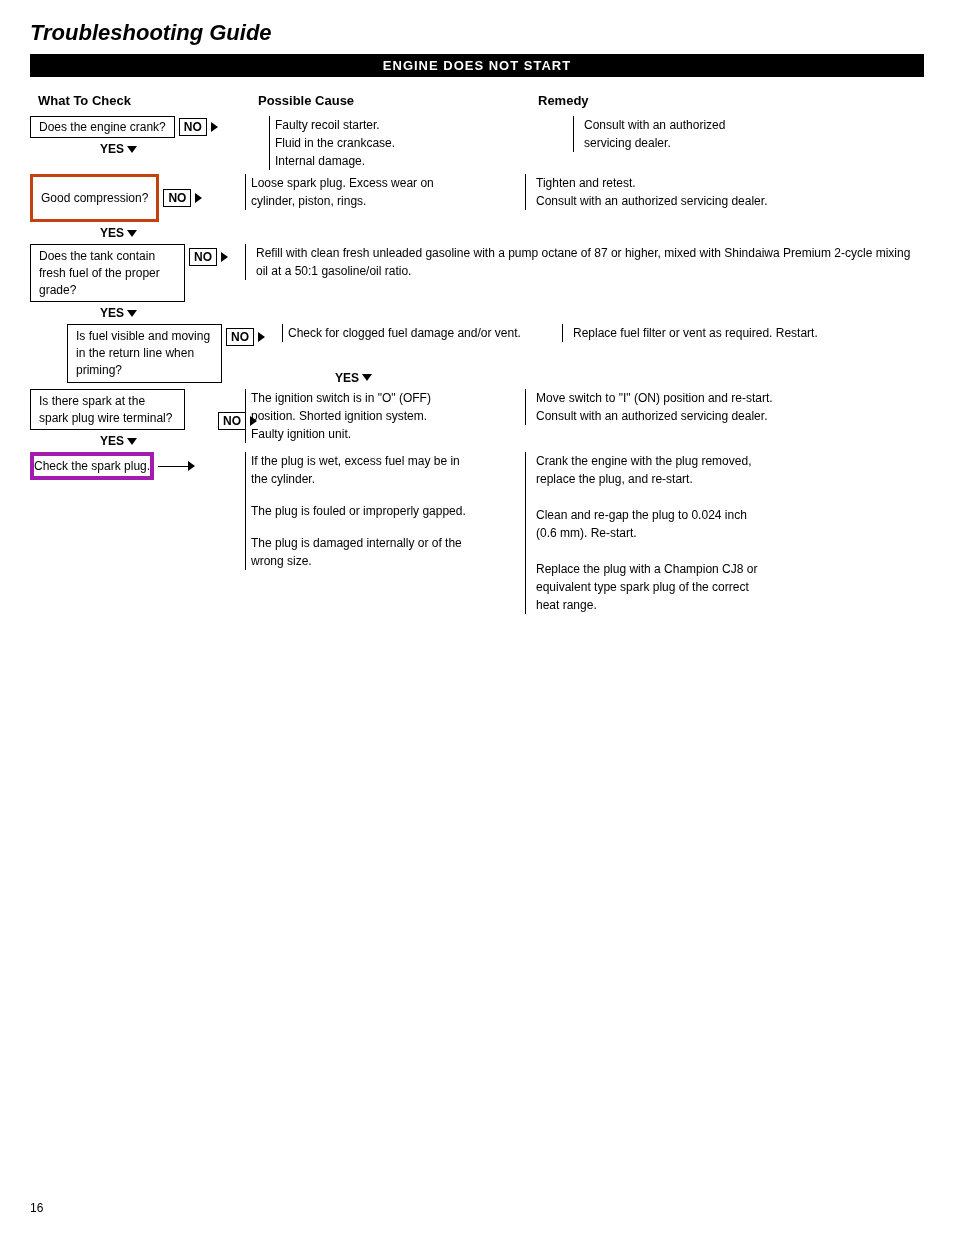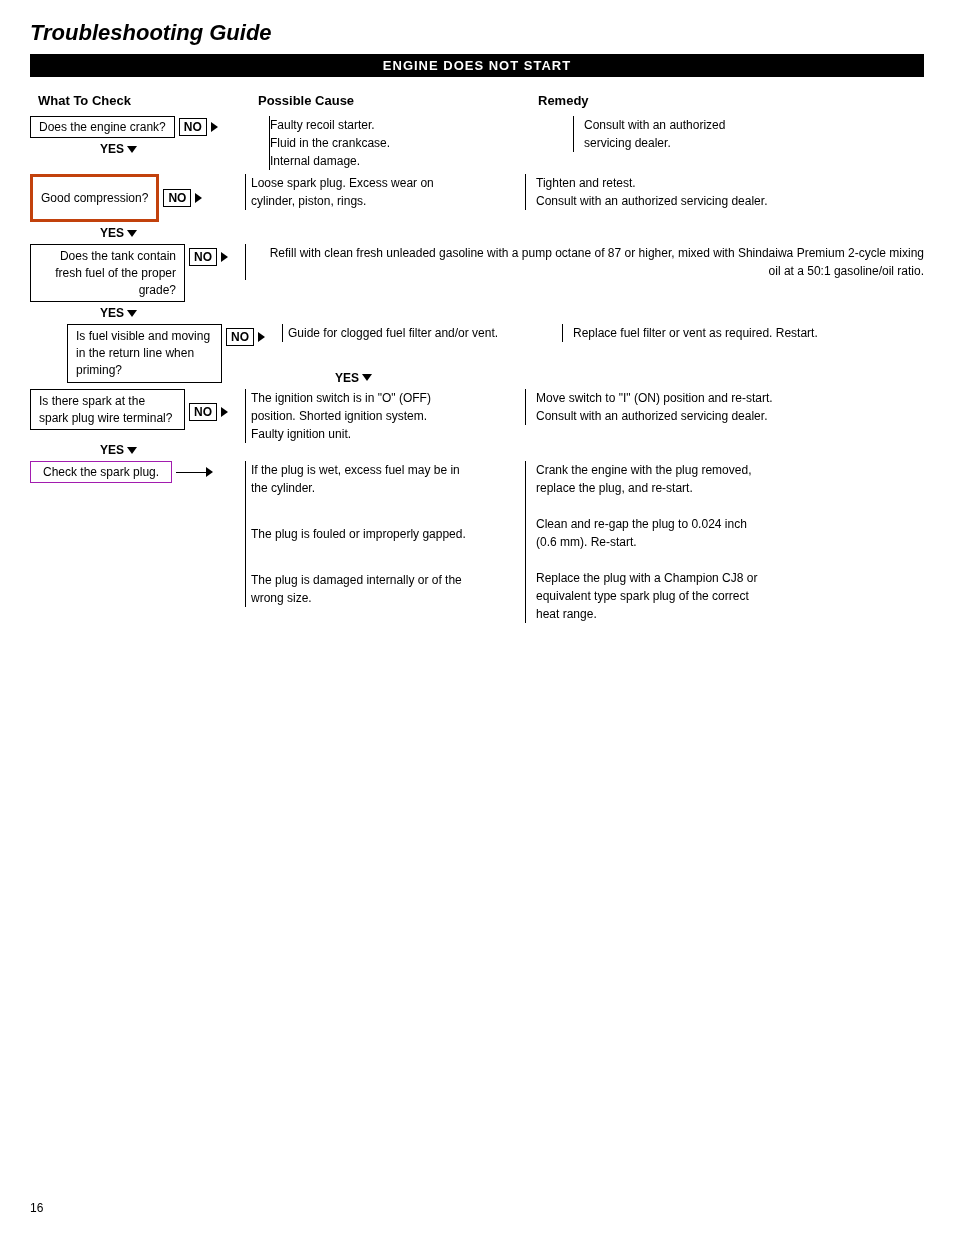--- a/index.html
+++ b/index.html
@@ -53,21 +53,21 @@
         <span style="display:inline-block; width:0; height:0; border-top:5px solid transparent; border-bottom:5px solid transparent; border-left:7px solid #000;"></span>
       </div>
     </div>
 
     <div style="display:flex; align-items:center; margin-left:70px; margin-top:2px;">
       <span style="font-weight:bold; font-size:12px;">YES</span>
       <span style="display:inline-block; width:0; height:0; border-left:5px solid transparent; border-right:5px solid transparent; border-top:7px solid #000; margin-left:3px;"></span>
     </div>
   </div>
 
-  <div style="width:280px; font-size:12px; line-height:1.5; border-left:1px solid #000;">
+  <div style="width:280px; padding-left:5px; font-size:12px; line-height:1.5; border-left:1px solid #000;">
     Faulty recoil starter.<br>
     Fluid in the crankcase.<br>
     Internal damage.
   </div>
 
   <div style="flex:1; padding-left:10px; font-size:12px; line-height:1.5; border-left:1px solid #000;">
     Consult with an authorized<br>servicing dealer.
   </div>
 </div>
 
@@ -86,21 +86,21 @@
     </div>
   </div>
   <div style="width:280px; padding-left:5px; font-size:12px; line-height:1.5; border-left:1px solid #000;">
     Loose spark plug. Excess wear on<br>cylinder, piston, rings.
   </div>
   <div style="flex:1; padding-left:10px; font-size:12px; line-height:1.5; border-left:1px solid #000;">
     Tighten and retest.<br>Consult with an authorized servicing dealer.
   </div>
 </div>
 
-<div style="display:flex; flex-direction:row; align-items:flex-start; margin-bottom:4px;text-align:right;">
+<div style="display:flex; flex-direction:row; align-items:flex-start; margin-bottom:4px;">
   <div style="width:215px; flex-shrink:0; display:flex; flex-direction:column; align-items:flex-start;">
     <div style="display:flex; align-items:flex-start; margin-bottom:2px;">
       <div style="border:1px solid #000; padding:3px 8px; font-size:12px; width:155px; line-height:1.4;">Does the tank contain fresh fuel of the proper grade?</div>
       <div style="display:flex; align-items:center; margin-left:0; margin-top:4px;">
         <span style="font-weight:bold; font-size:12px; border:1px solid #000; padding:1px 4px; margin:0 4px;">NO</span>
         <span style="display:inline-block; width:0; height:0; border-top:5px solid transparent; border-bottom:5px solid transparent; border-left:7px solid #000;"></span>
       </div>
     </div>
     <div style="display:flex; align-items:center; margin-left:70px; margin-top:2px;">
       <span style="font-weight:bold; font-size:12px;">YES</span>
@@ -120,30 +120,30 @@
         <span style="font-weight:bold; font-size:12px; border:1px solid #000; padding:1px 4px; margin:0 4px;">NO</span>
         <span style="display:inline-block; width:0; height:0; border-top:5px solid transparent; border-bottom:5px solid transparent; border-left:7px solid #000;"></span>
       </div>
     </div>
     <div style="display:flex; align-items:center; margin-left:70px; margin-top:2px;">
       <span style="font-weight:bold; font-size:12px;">YES</span>
       <span style="display:inline-block; width:0; height:0; border-left:5px solid transparent; border-right:5px solid transparent; border-top:7px solid #000; margin-left:3px;"></span>
     </div>
   </div>
   <div style="width:280px; padding-left:5px; font-size:12px; line-height:1.5; border-left:1px solid #000;">
-    Guide for clogged fuel filter and/or vent.
+    Check for clogged fuel damage and/or vent.
   </div>
   <div style="flex:1; padding-left:10px; font-size:12px; line-height:1.5; border-left:1px solid #000;">
     Replace fuel filter or vent as required. Restart.
   </div>
 </div>
 
 <div style="display:flex; flex-direction:row; align-items:flex-start; margin-bottom:4px;">
   <div style="width:215px; flex-shrink:0; display:flex; flex-direction:column; align-items:flex-start;">
-    <div style="display:flex; align-items:center; margin-bottom:11px;">
+    <div style="display:flex; align-items:flex-end; margin-bottom:2px;gap:29px;">
       <div style="border:1px solid #000; padding:3px 8px; font-size:12px; width:155px; line-height:1.4;">Is there spark at the spark plug wire terminal?</div>
       <div style="display:flex; align-items:center; margin-left:0; margin-top:4px;">
         <span style="font-weight:bold; font-size:12px; border:1px solid #000; padding:1px 4px; margin:0 4px;">NO</span>
         <span style="display:inline-block; width:0; height:0; border-top:5px solid transparent; border-bottom:5px solid transparent; border-left:7px solid #000;"></span>
       </div>
     </div>
     <div style="display:flex; align-items:center; margin-left:70px; margin-top:2px;">
       <span style="font-weight:bold; font-size:12px;">YES</span>
       <span style="display:inline-block; width:0; height:0; border-left:5px solid transparent; border-right:5px solid transparent; border-top:7px solid #000; margin-left:3px;"></span>
     </div>
@@ -152,30 +152,30 @@
     The ignition switch is in "O" (OFF)<br>position. Shorted ignition system.<br>Faulty ignition unit.
   </div>
   <div style="flex:1; padding-left:10px; font-size:12px; line-height:1.5; border-left:1px solid #000;">
     Move switch to "I" (ON) position and re-start.<br>Consult with an authorized servicing dealer.
   </div>
 </div>
 
 <div style="display:flex; flex-direction:row; align-items:flex-start; margin-bottom:4px;">
   <div style="width:215px; flex-shrink:0; display:flex; flex-direction:column; align-items:flex-start;">
     <div style="display:flex; align-items:center; margin-bottom:2px;">
-      <div style="border:1px solid #a21caf; padding:3px 12px; font-size:12px; white-space:nowrap;">Check the spark plug.</div>
+      <div style="border:4px solid #a21caf; padding:3px 0; font-size:12px; white-space:nowrap;">Check the spark plug.</div>
 
       <div style="display:flex; align-items:center; margin-left:4px;">
         <div style="width:30px; height:1px; background:#000;"></div>
         <span style="display:inline-block; width:0; height:0; border-top:5px solid transparent; border-bottom:5px solid transparent; border-left:7px solid #000;"></span>
       </div>
     </div>
   </div>
 
-  <div style="width:280px; padding-left:5px; font-size:12px; line-height:1.5; border-left:1px solid #000; display:flex; flex-direction:column; gap:28px;">
+  <div style="width:280px; padding-left:5px; font-size:12px; line-height:1.5; border-left:1px solid #000; display:flex; flex-direction:column; gap:14px;">
     <div>If the plug is wet, excess fuel may be in<br>the cylinder.</div>
     <div>The plug is fouled or improperly gapped.</div>
     <div>The plug is damaged internally or of the<br>wrong size.</div>
   </div>
   <div style="flex:1; padding-left:10px; font-size:12px; line-height:1.5; border-left:1px solid #000; display:flex; flex-direction:column; gap:8px;">
     <div style="margin-bottom:10px;">Crank the engine with the plug removed,<br>replace the plug, and re-start.</div>
     <div style="margin-bottom:10px;">Clean and re-gap the plug to 0.024 inch<br>(0.6 mm). Re-start.</div>
     <div>Replace the plug with a Champion CJ8 or<br>equivalent type spark plug of the correct<br>heat range.</div>
   </div>
 </div>

